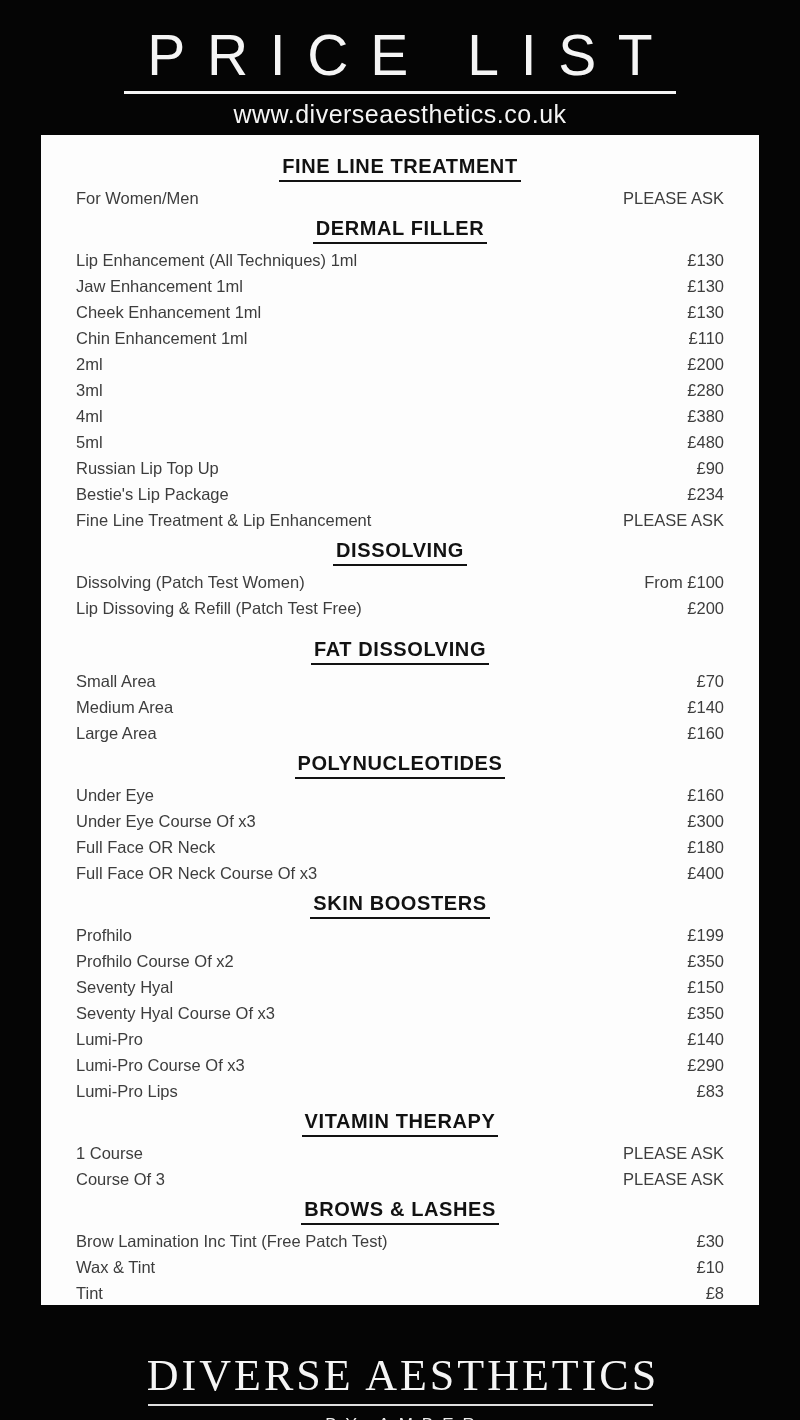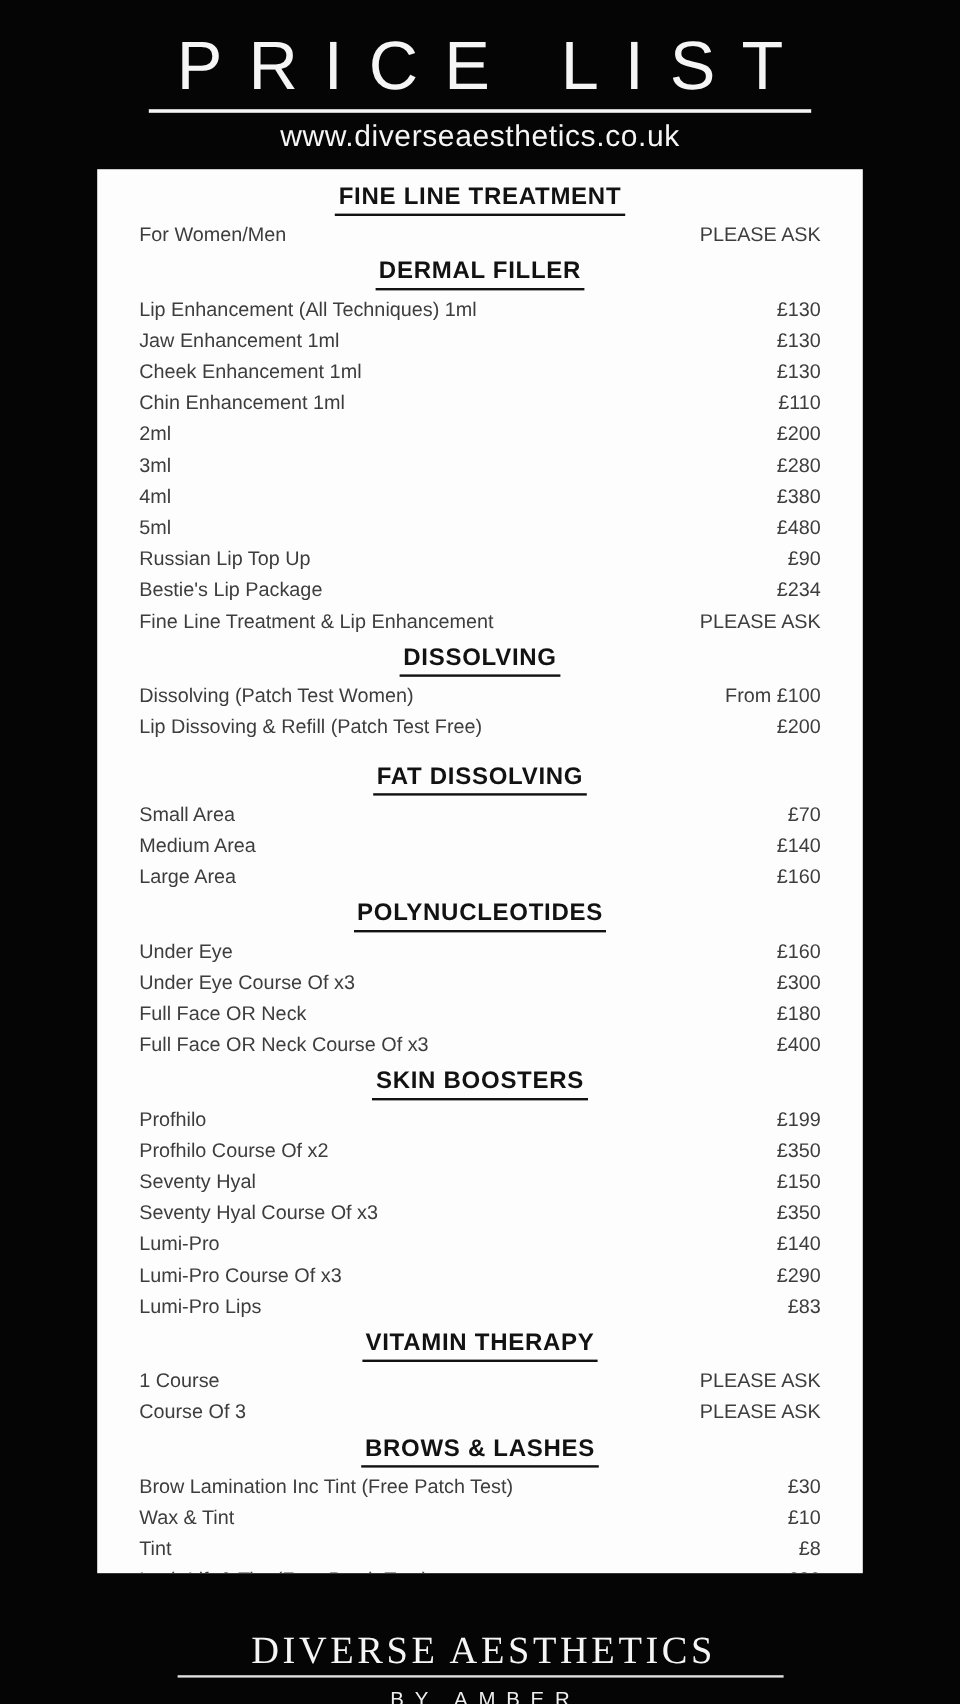--- a/index.html
+++ b/index.html
@@ -39,25 +39,25 @@
   }
   .website {
     color: var(--inverse);
     font-size: 25px;
     letter-spacing: 0.5px;
     line-height: 1.1;
   }
 
   
   .panel {
-    width: 638px;
+    width: 718px;
     height: 1170px;
-    margin: 13px auto 0;
+    margin: 7px auto 0;
     background: var(--panel);
-    padding: 6px 35px 0;
+    padding: 14px 35px 0;
     overflow: hidden;
   }
   .price-section .section-heading {
     text-align: center;
     margin: 3px 0 3px;
     line-height: 26px;
   }
   .section-title-text {
     display: inline-block;
     color: var(--heading);
@@ -79,21 +79,21 @@
   .row .label { text-align: center; }
   .row .price { text-align: right; white-space: nowrap; }
   
   #sections .price-section:nth-child(4) { margin-top: 14px; }
 
   
   .footer { text-align: center; margin-top: 22px; }
   .brand-name {
     font-family: "Liberation Serif", serif;
     color: var(--inverse);
-    font-size: 32px;
+    font-size: 44px;
     font-weight: 400;
     letter-spacing: 3px;
     padding-left: 6px;
     line-height: 1.15;
     white-space: nowrap;
     margin-top: 46px;
   }
   .footer-rule {
     width: 505px;
     height: 2px;

